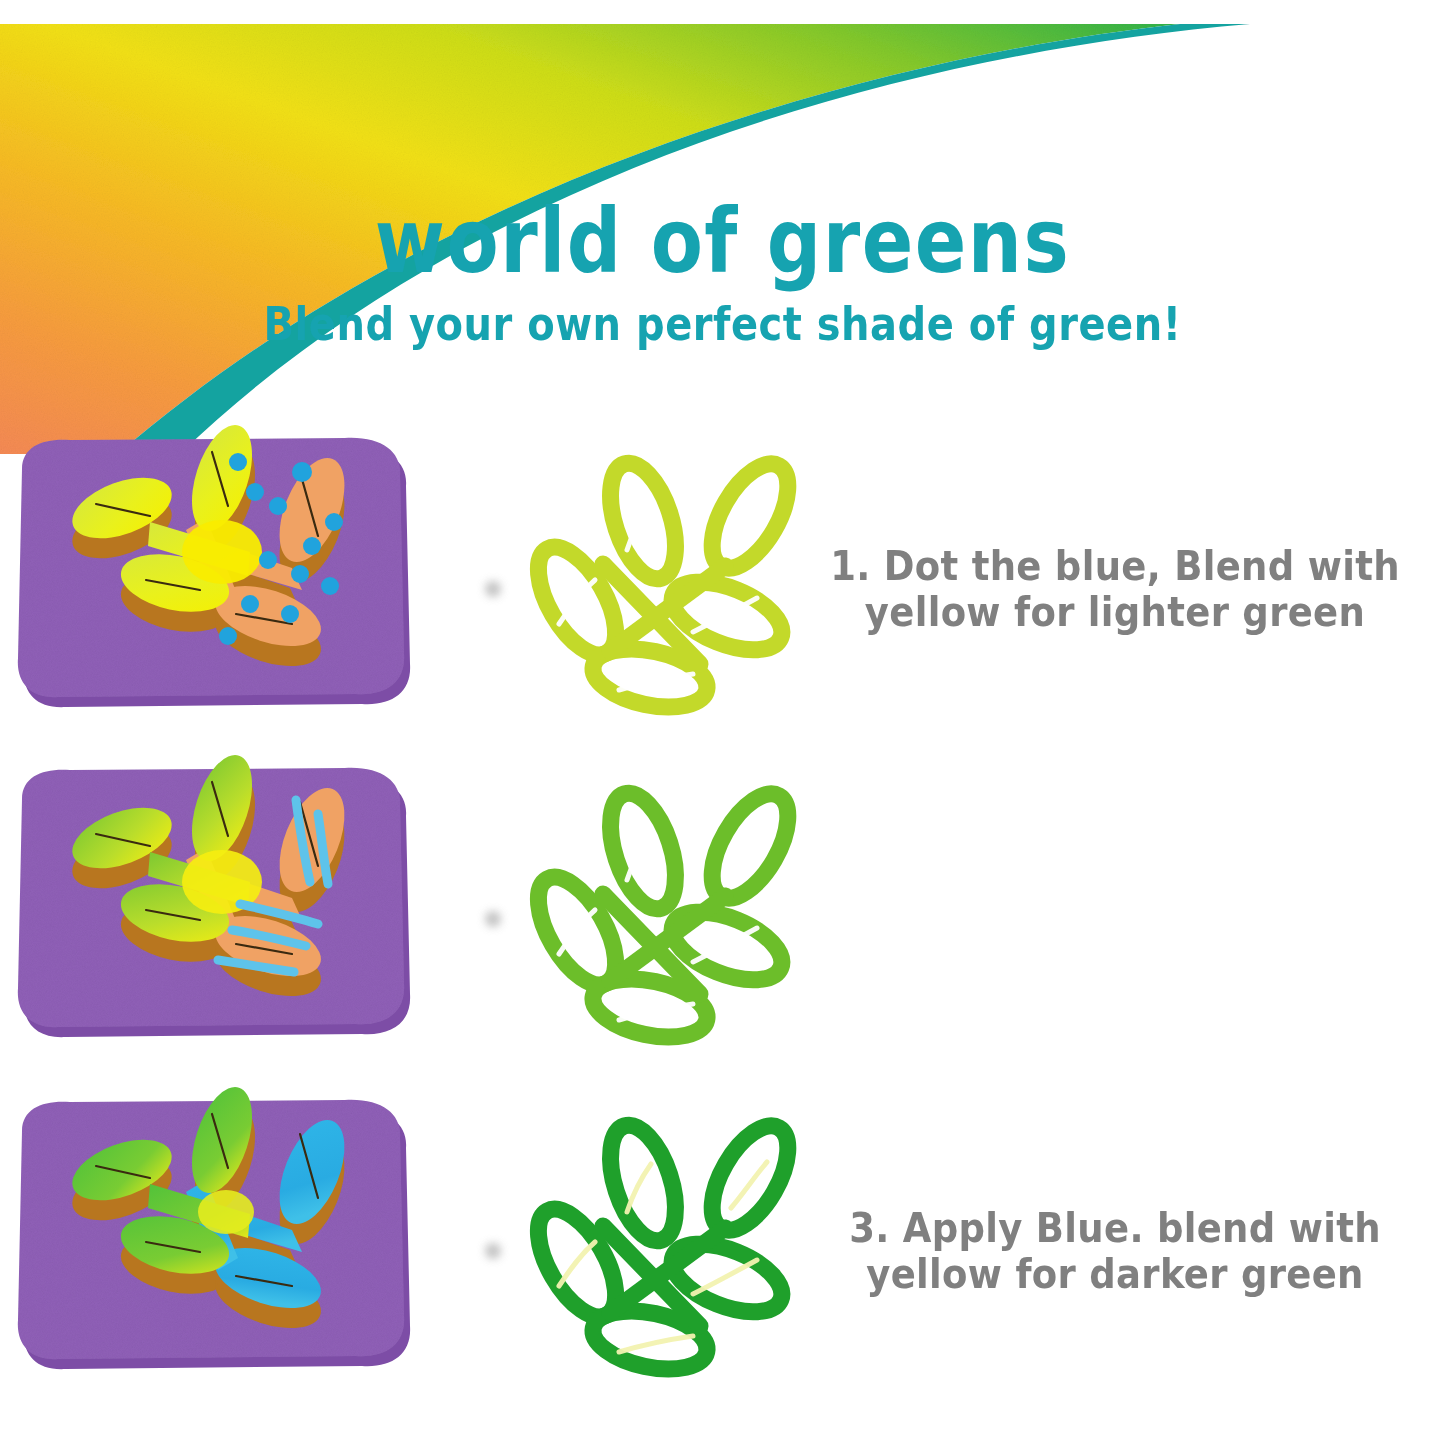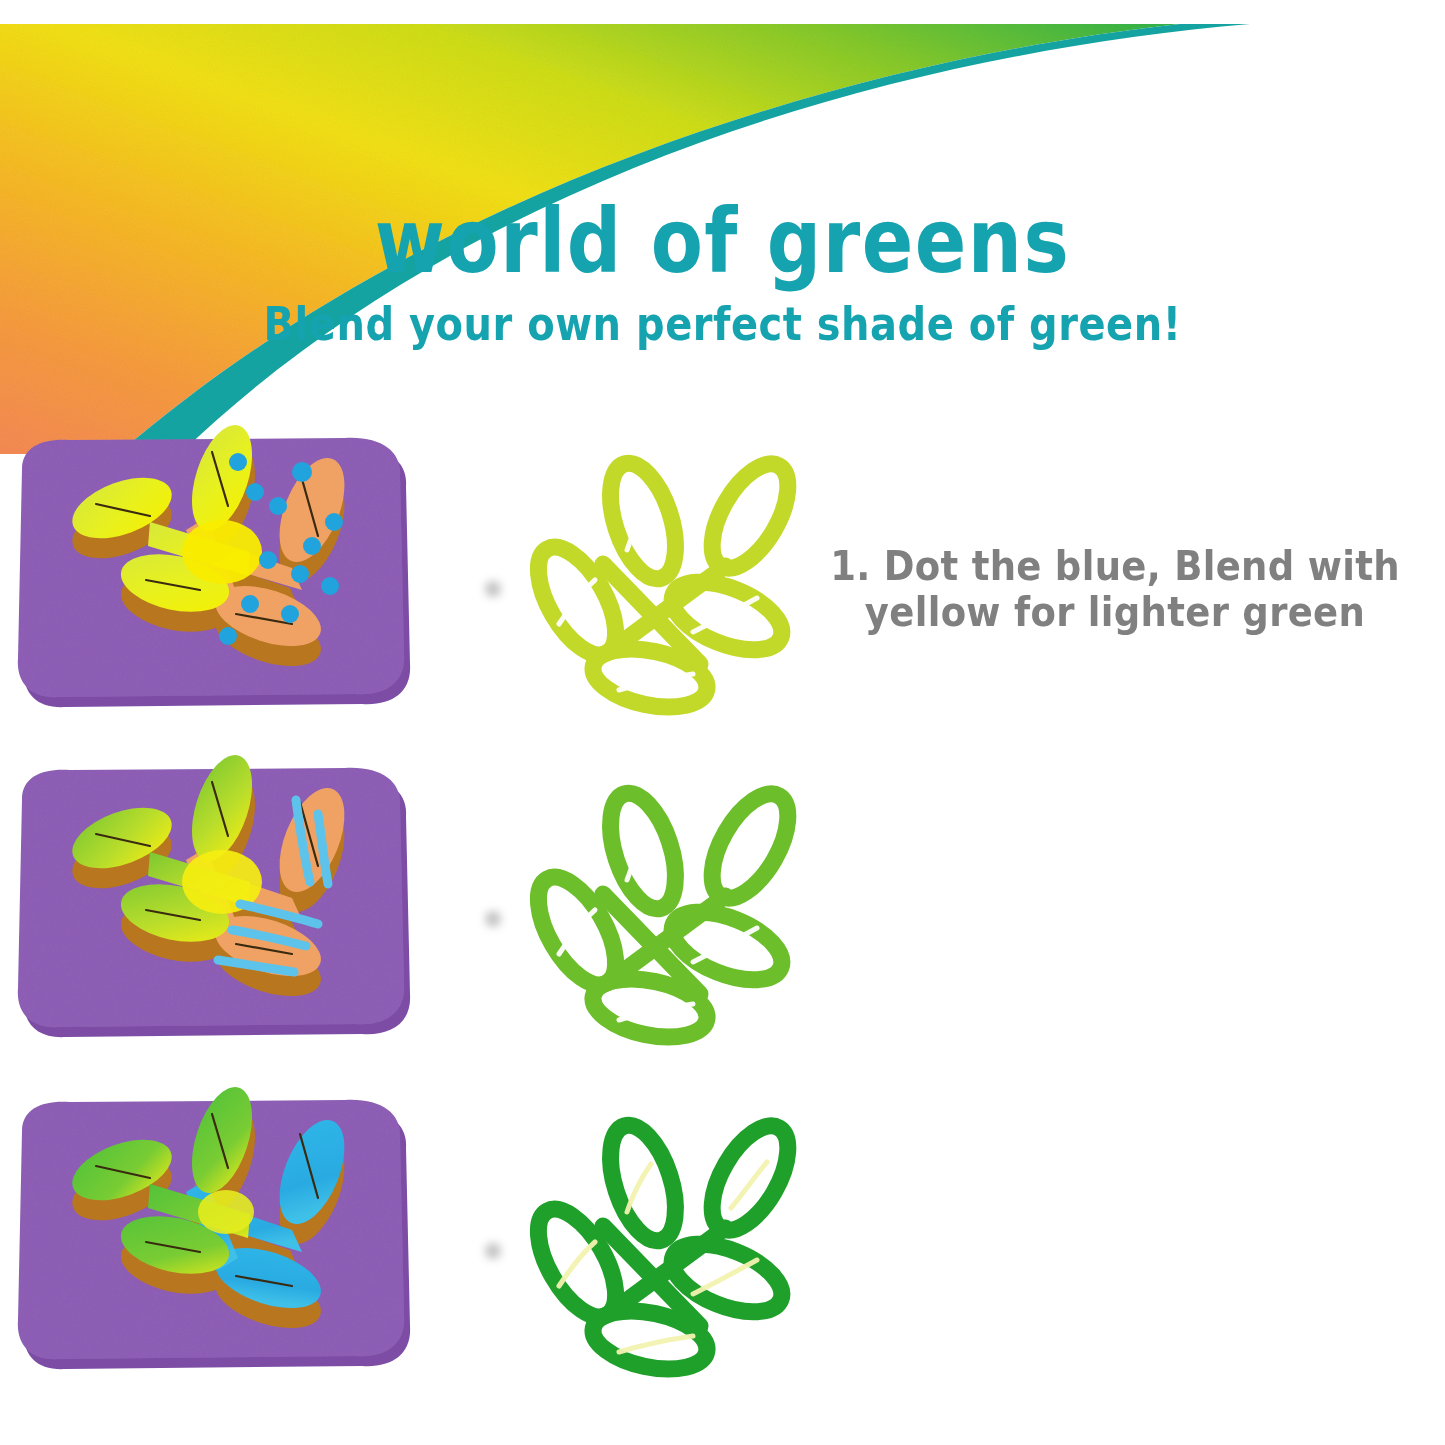--- a/index.html
+++ b/index.html
@@ -438,15 +438,18 @@
         <g fill="none" stroke="#f3f3b0" stroke-width="5" stroke-linecap="round" opacity="0.95">
           <path d="M44,178 C56,160 66,146 80,134"></path>
           <path d="M112,104 C118,86 126,70 136,56"></path>
           <path d="M216,100 C228,86 240,68 252,54"></path>
           <path d="M178,186 C198,176 220,164 242,152"></path>
           <path d="M104,244 C124,238 150,232 178,228"></path>
         </g>
       </svg>
     </div>
 
+    <div class="text-cell">
+      <div class="step-text">3. Apply Blue. blend with yellow for darker green</div>
+    </div>
   </div>
 
 </div>
 
 </body></html>

